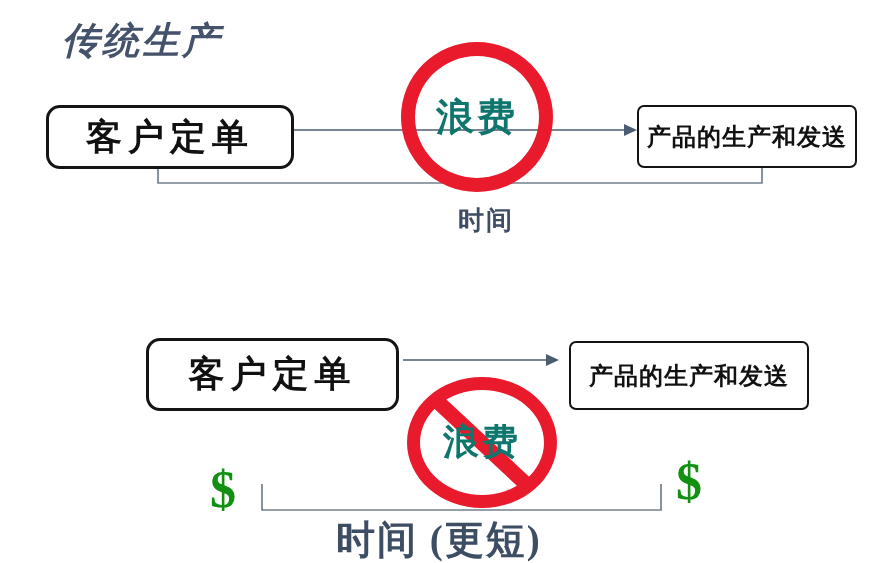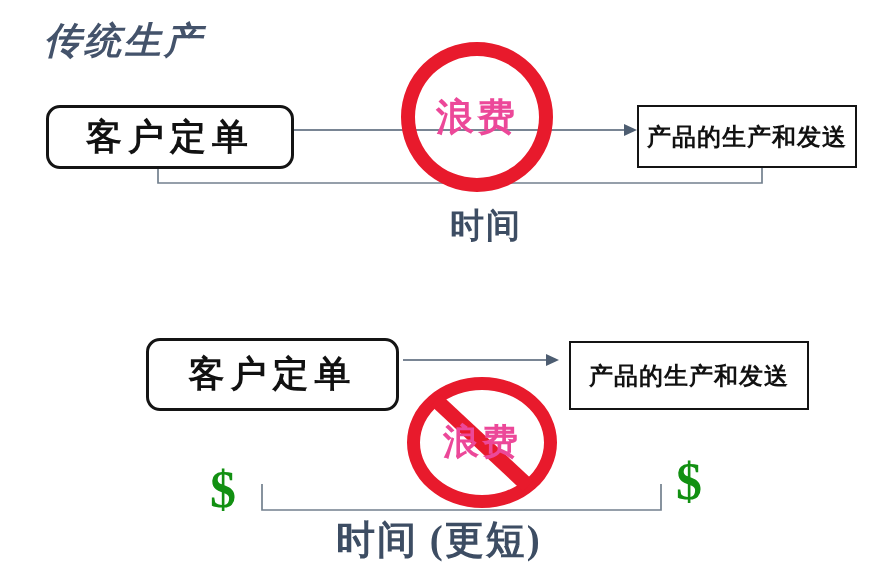--- a/index.html
+++ b/index.html
@@ -35,21 +35,21 @@
     border: 3px solid #141414;
     display: flex;
     align-items: center;
     justify-content: center;
     color: #111111;
     font-weight: bold;
     white-space: nowrap;
     margin-top: 16px;
   }
   .flow-box.rounded { border-radius: 14px; }
-  .flow-box.square  { border-width: 2px; }
+  .flow-box.square  { border-width: 2px; border-radius: 7px; }
   .order-text { font-size: 36px; letter-spacing: 6px; }
   .prod-text  { font-size: 24px; letter-spacing: 1px; }
   .ring {
     position: absolute;
     z-index: 2;
     border-style: solid;
     border-color: #e81a2c;
     border-radius: 50%;
     background: transparent;
   }
@@ -61,29 +61,29 @@
     transform: translate(-50%, -50%) rotate(43deg);
     z-index: 1;
   }
   .ring .waste-text {
     position: absolute;
     left: 0; top: 0; right: 0; bottom: 0;
     display: flex;
     align-items: center;
     justify-content: center;
     font-weight: bold;
-    color: #ec4899;
+    color: #0f766e;
     z-index: 2;
     white-space: nowrap;
   }
   .time-label {
     position: absolute;
     z-index: 3;
     font-weight: bold;
-    font-size: 34px;
+    font-size: 26px;
     letter-spacing: 2px;
     color: #3d4d63;
     text-align: center;
     white-space: nowrap;
   }
   .dollar {
     position: absolute;
     z-index: 3;
     font-weight: bold;
     font-size: 52px;
@@ -102,21 +102,21 @@
     <polygon points="624,124 637,130 624,136" fill="#4d5d71"></polygon>
 
     <path d="M158 158 V183 H762 V160" fill="none" stroke="#73808e" stroke-width="1.7"></path>
 
     <line x1="403" y1="360" x2="546" y2="360" stroke="#4d5d71" stroke-width="1.7"></line>
     <polygon points="546,354 559,360 546,366" fill="#4d5d71"></polygon>
 
     <path d="M262 484 V510 H661 V484" fill="none" stroke="#73808e" stroke-width="1.7"></path>
   </svg>
 
-  <div class="section-title" style="left:44px; top:16px;">传统生产</div>
+  <div class="section-title" style="left:62px; top:16px;">传统生产</div>
 
   <div class="flow-box rounded order-text" style="left:46px; top:89px; width:248px; height:64px;">
     <span>客户定单</span>
   </div>
 
   <div class="ring" style="left:401px; top:42px; width:152px; height:150px; border-width:14px;">
     <div class="waste-text" style="font-size:38px; letter-spacing:3px;">浪费</div>
   </div>
 
   <div class="flow-box square prod-text" style="left:637px; top:89px; width:220px; height:63px;">

